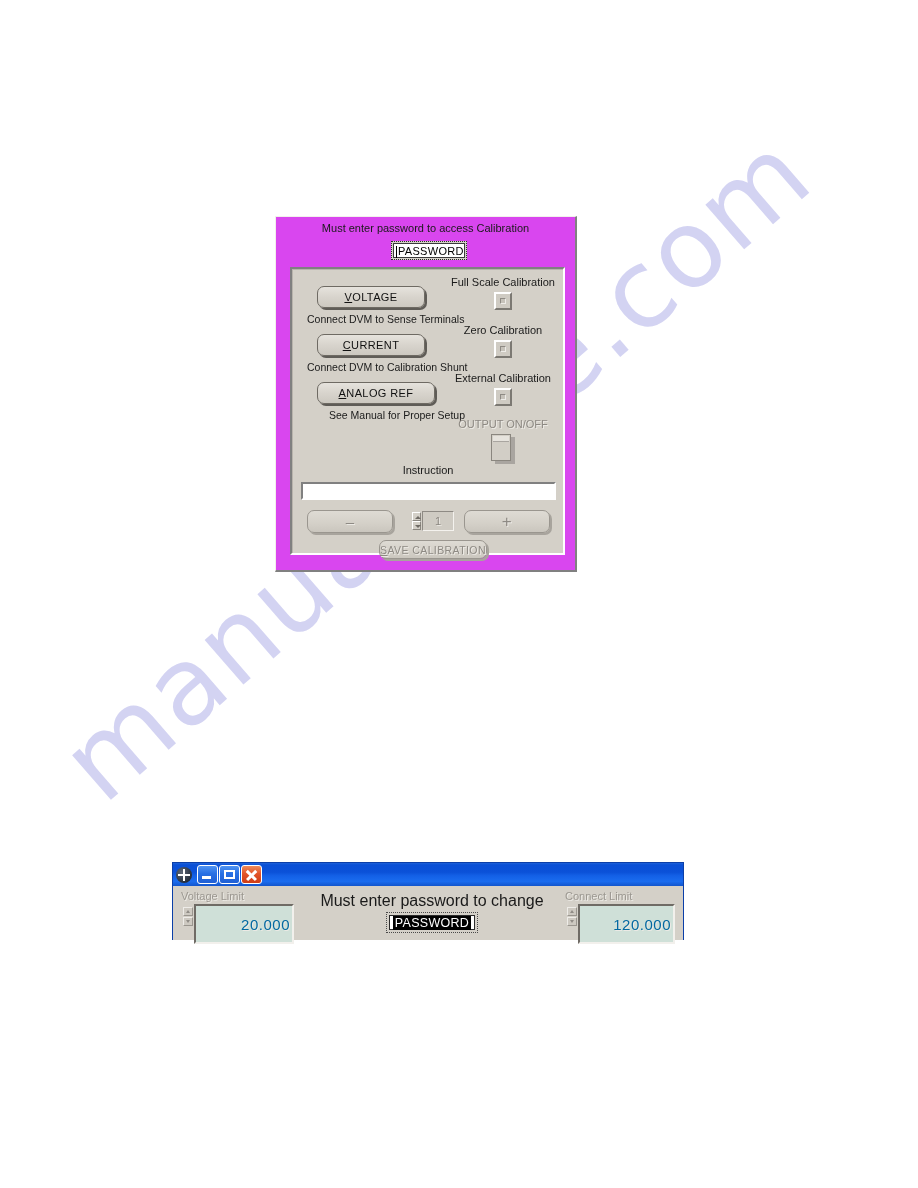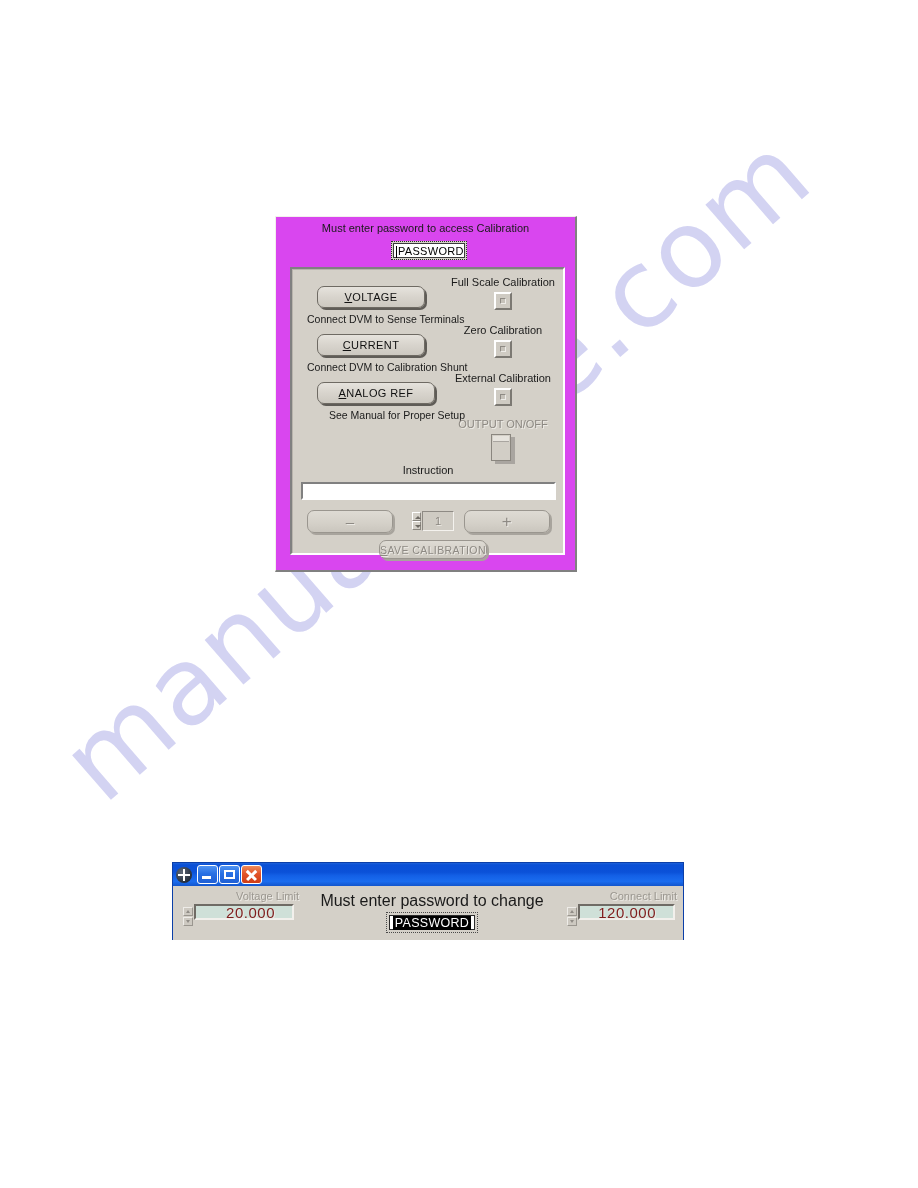--- a/index.html
+++ b/index.html
@@ -423,21 +423,21 @@
   }
 
   .numeric-group { position: absolute; top: 4px; }
   #voltage-limit-group { left: 8px;  width: 118px; }
   #current-limit-group { left: 392px; width: 112px; }
 
   .numeric-label {
     font-size: 11px;
     color: #9b9790;
     text-shadow: 1px 1px 0 #eceae5;
-    text-align: right;
+    text-align: left;
     white-space: nowrap;
   }
   .numeric-row {
     position: relative;
     margin-top: 2px;
     height: 24px;
   }
   .numeric-spin {
     position: absolute;
     left: 2px; top: 3px;
@@ -463,33 +463,33 @@
     width: 0; height: 0;
     border-left: 2.5px solid transparent;
     border-right: 2.5px solid transparent;
   }
   .numeric-spin .half.up .tri   { border-bottom: 3px solid #908c86; }
   .numeric-spin .half.down .tri { border-top: 3px solid #908c86; }
 
   .numeric-display {
     position: absolute;
     left: 13px; top: 0;
-    height: 16px;
+    height: 40px;
     background: #cfe0d8;
     border-top: 2px solid #6f6b65;
     border-left: 2px solid #6f6b65;
     border-right: 2px solid #f2f0ec;
     border-bottom: 2px solid #f2f0ec;
     box-sizing: border-box;
     display: flex;
     align-items: center;
     justify-content: flex-end;
-    padding-right: 17px;
+    padding-right: 2px;
     font-size: 15px;
-    color: #7f1d1d;
+    color: #0369a1;
     text-shadow: 1px 1px 0 #eceae5;
     letter-spacing: .5px;
     cursor: text;
   }
   #voltage-limit-display { width: 100px; }
   #current-limit-display { width: 97px; }
 
   #limit-center-text {
     position: absolute;
     left: 128px; top: 6px;

